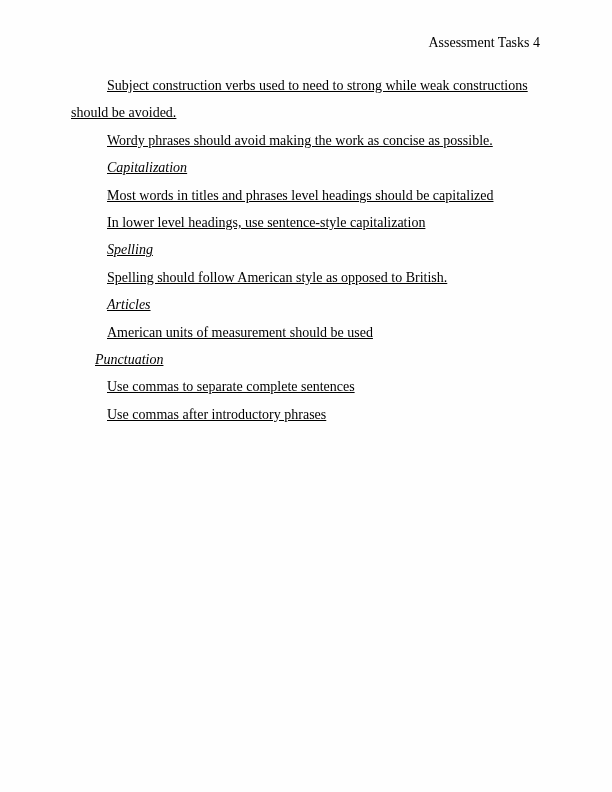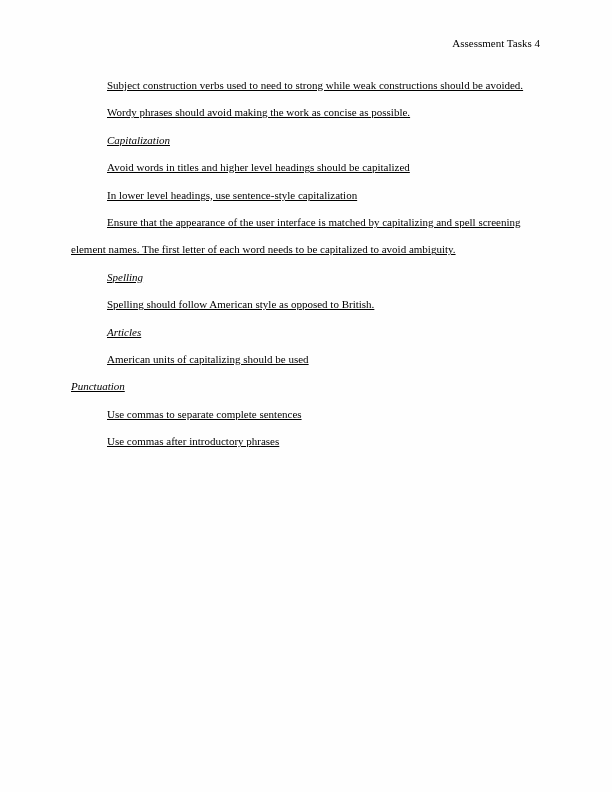--- a/index.html
+++ b/index.html
@@ -8,21 +8,21 @@
     background: #ffffff;
   }
   .page {
     position: relative;
     width: 612px;
     height: 792px;
     background: #fefefe;
     box-sizing: border-box;
     padding: 35px 72px 0 71px;
     font-family: "Liberation Serif", "DejaVu Serif", serif;
-    font-size: 11px;
+    font-size: 14px;
     color: #000000;
     overflow: hidden;
   }
   .running-head {
     text-align: right;
     line-height: 16px;
   }
   .content {
     margin-top: 21px;
     line-height: 27.4px;
@@ -34,38 +34,38 @@
   p.para {
     text-indent: 36px;
   }
   p.heading {
     font-style: italic;
     text-indent: 36px;
   }
   p.heading-left {
     font-style: italic;
     text-indent: 0;
+    margin-left: 24px;
   }
 </style>
 </head>
 <body>
 
 <div class="page">
 
   <div class="running-head">Assessment Tasks 4</div>
 
   <div class="content">
     <p class="para">Subject construction verbs used to need to strong while weak constructions should be avoided.</p>
     <p class="para">Wordy phrases should avoid making the work as concise as possible.</p>
     <p class="heading">Capitalization</p>
-    <p class="para">Avoid words in titles and higher level headings should be capitalized</p>
+    <p class="para">Most words in titles and phrases level headings should be capitalized</p>
     <p class="para">In lower level headings, use sentence-style capitalization</p>
-    <p class="para">Ensure that the appearance of the user interface is matched by capitalizing and spell screening element names. The first letter of each word needs to be capitalized to avoid ambiguity.</p>
     <p class="heading">Spelling</p>
     <p class="para">Spelling should follow American style as opposed to British.</p>
     <p class="heading">Articles</p>
-    <p class="para">American units of capitalizing should be used</p>
+    <p class="para">American units of measurement should be used</p>
     <p class="heading-left">Punctuation</p>
     <p class="para">Use commas to separate complete sentences</p>
     <p class="para">Use commas after introductory phrases</p>
   </div>
 
 </div>
 
 </body></html>

